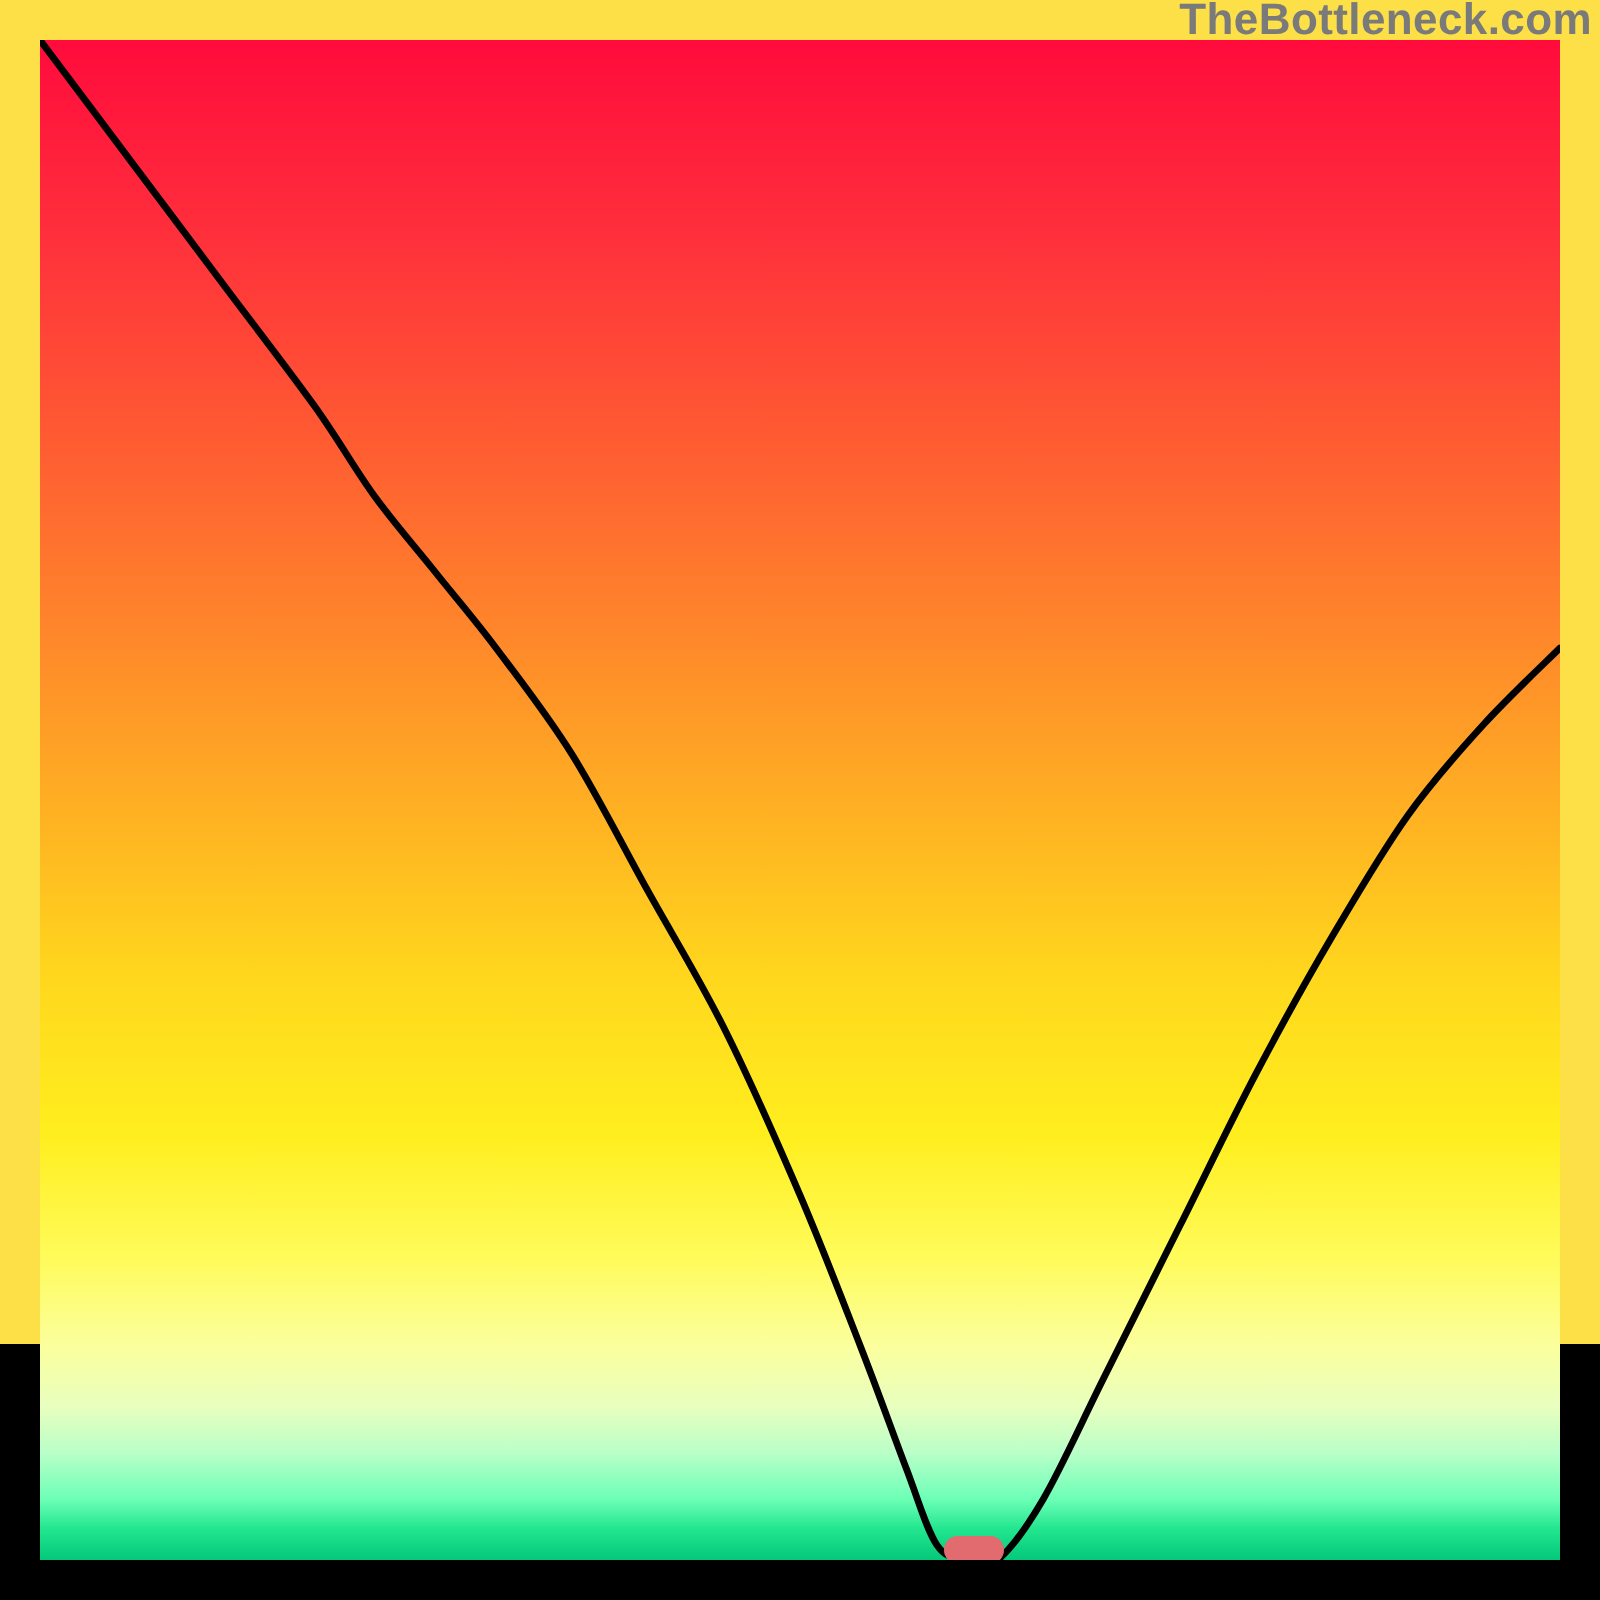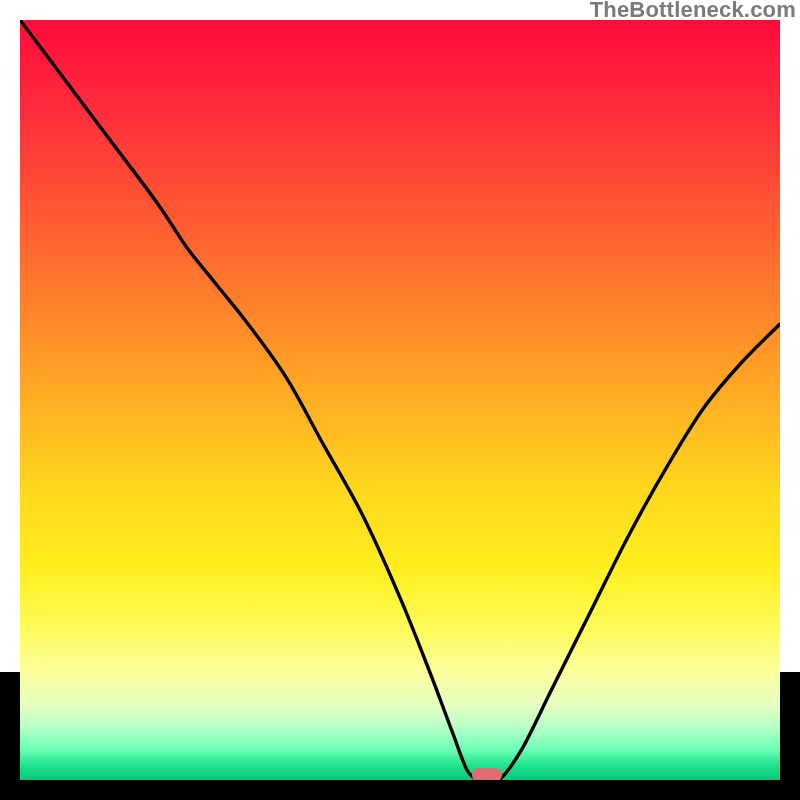--- a/index.html
+++ b/index.html
@@ -9,21 +9,21 @@
     height: 800px;
     background: #000;
     overflow: hidden;
   }
   .frame {
     position: absolute;
     left: 0;
     top: 0;
     width: 800px;
     height: 672px;
-    background: #ffffff;
+    background: #fde047;
   }
   .plot {
     position: absolute;
     left: 20px;
     top: 20px;
     width: 760px;
     height: 760px;
     overflow: hidden;
   }
   .gradient {

